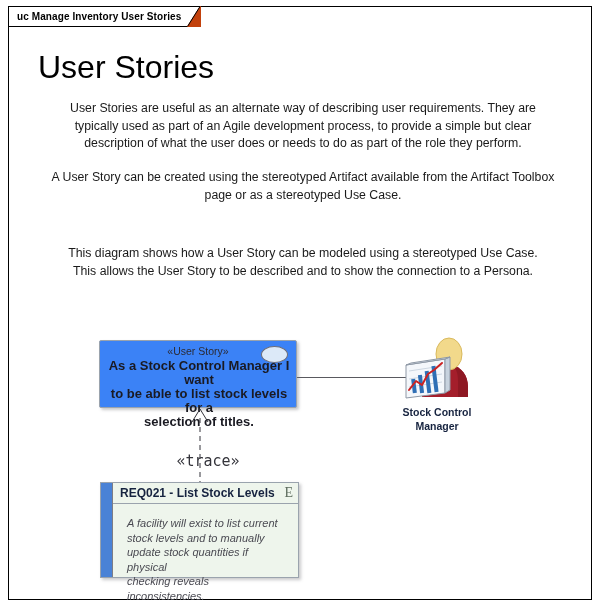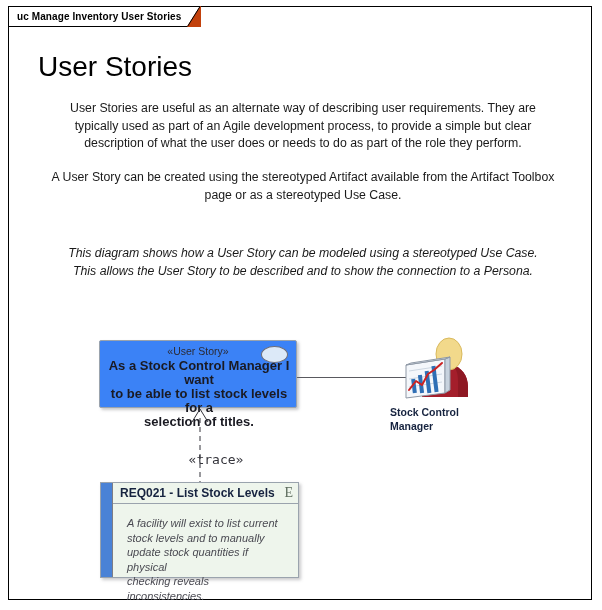--- a/index.html
+++ b/index.html
@@ -61,42 +61,42 @@
     height: 21px;
     position: relative;
   }
   .title-tab-slant svg { display: block; }
 
   
   .page-heading {
     position: absolute;
     left: 38px;
     top: 48px;
-    font-size: 28px;
+    font-size: 32px;
     color: #000000;
     font-weight: normal;
     letter-spacing: 0px;
     line-height: 38px;
     white-space: nowrap;
   }
 
   
   .para {
     position: absolute;
     left: 38px;
     font-size: 12.3px;
     line-height: 17.5px;
     color: #1a1a1a;
     white-space: pre-line;
     width: 530px;
     text-align: center;
   }
   .para-1 { top: 100px; }
   .para-2 { top: 160px; margin-top: 9px; }
-  .para-3 { top: 245px; font-style: italic; }
+  .para-3 { top: 245px; }
 
   
   .usecase-node {
     position: absolute;
     left: 99px;
     top: 340px;
     width: 198px;
     height: 68px;
     background: #3b82f6;
     border: 1px solid #9aa3ad;
@@ -161,44 +161,45 @@
     top: 0;
     width: 78px;
     height: 70px;
   }
   .persona-art svg { display: block; }
   .persona-label {
     position: absolute;
     left: -8px;
     top: 70px;
     width: 94px;
+    text-align: center;
     font-size: 10.5px;
     font-weight: bold;
     line-height: 14px;
     color: #16233f;
     white-space: pre-line;
   }
 
   
   .trace-conn {
     position: absolute;
     left: 178px;
     top: 408px;
     width: 44px;
     height: 78px;
   }
   .trace-conn svg { display: block; }
   .trace-label {
     position: absolute;
-    left: 176px;
+    left: 168px;
     top: 452px;
     width: 80px;
     text-align: center;
     font-family: "DejaVu Sans Mono", monospace;
-    font-size: 13px;
+    font-size: 15px;
     color: #33333a;
   }
 
   
   .req-node {
     position: absolute;
     left: 100px;
     top: 482px;
     width: 199px;
     height: 96px;

